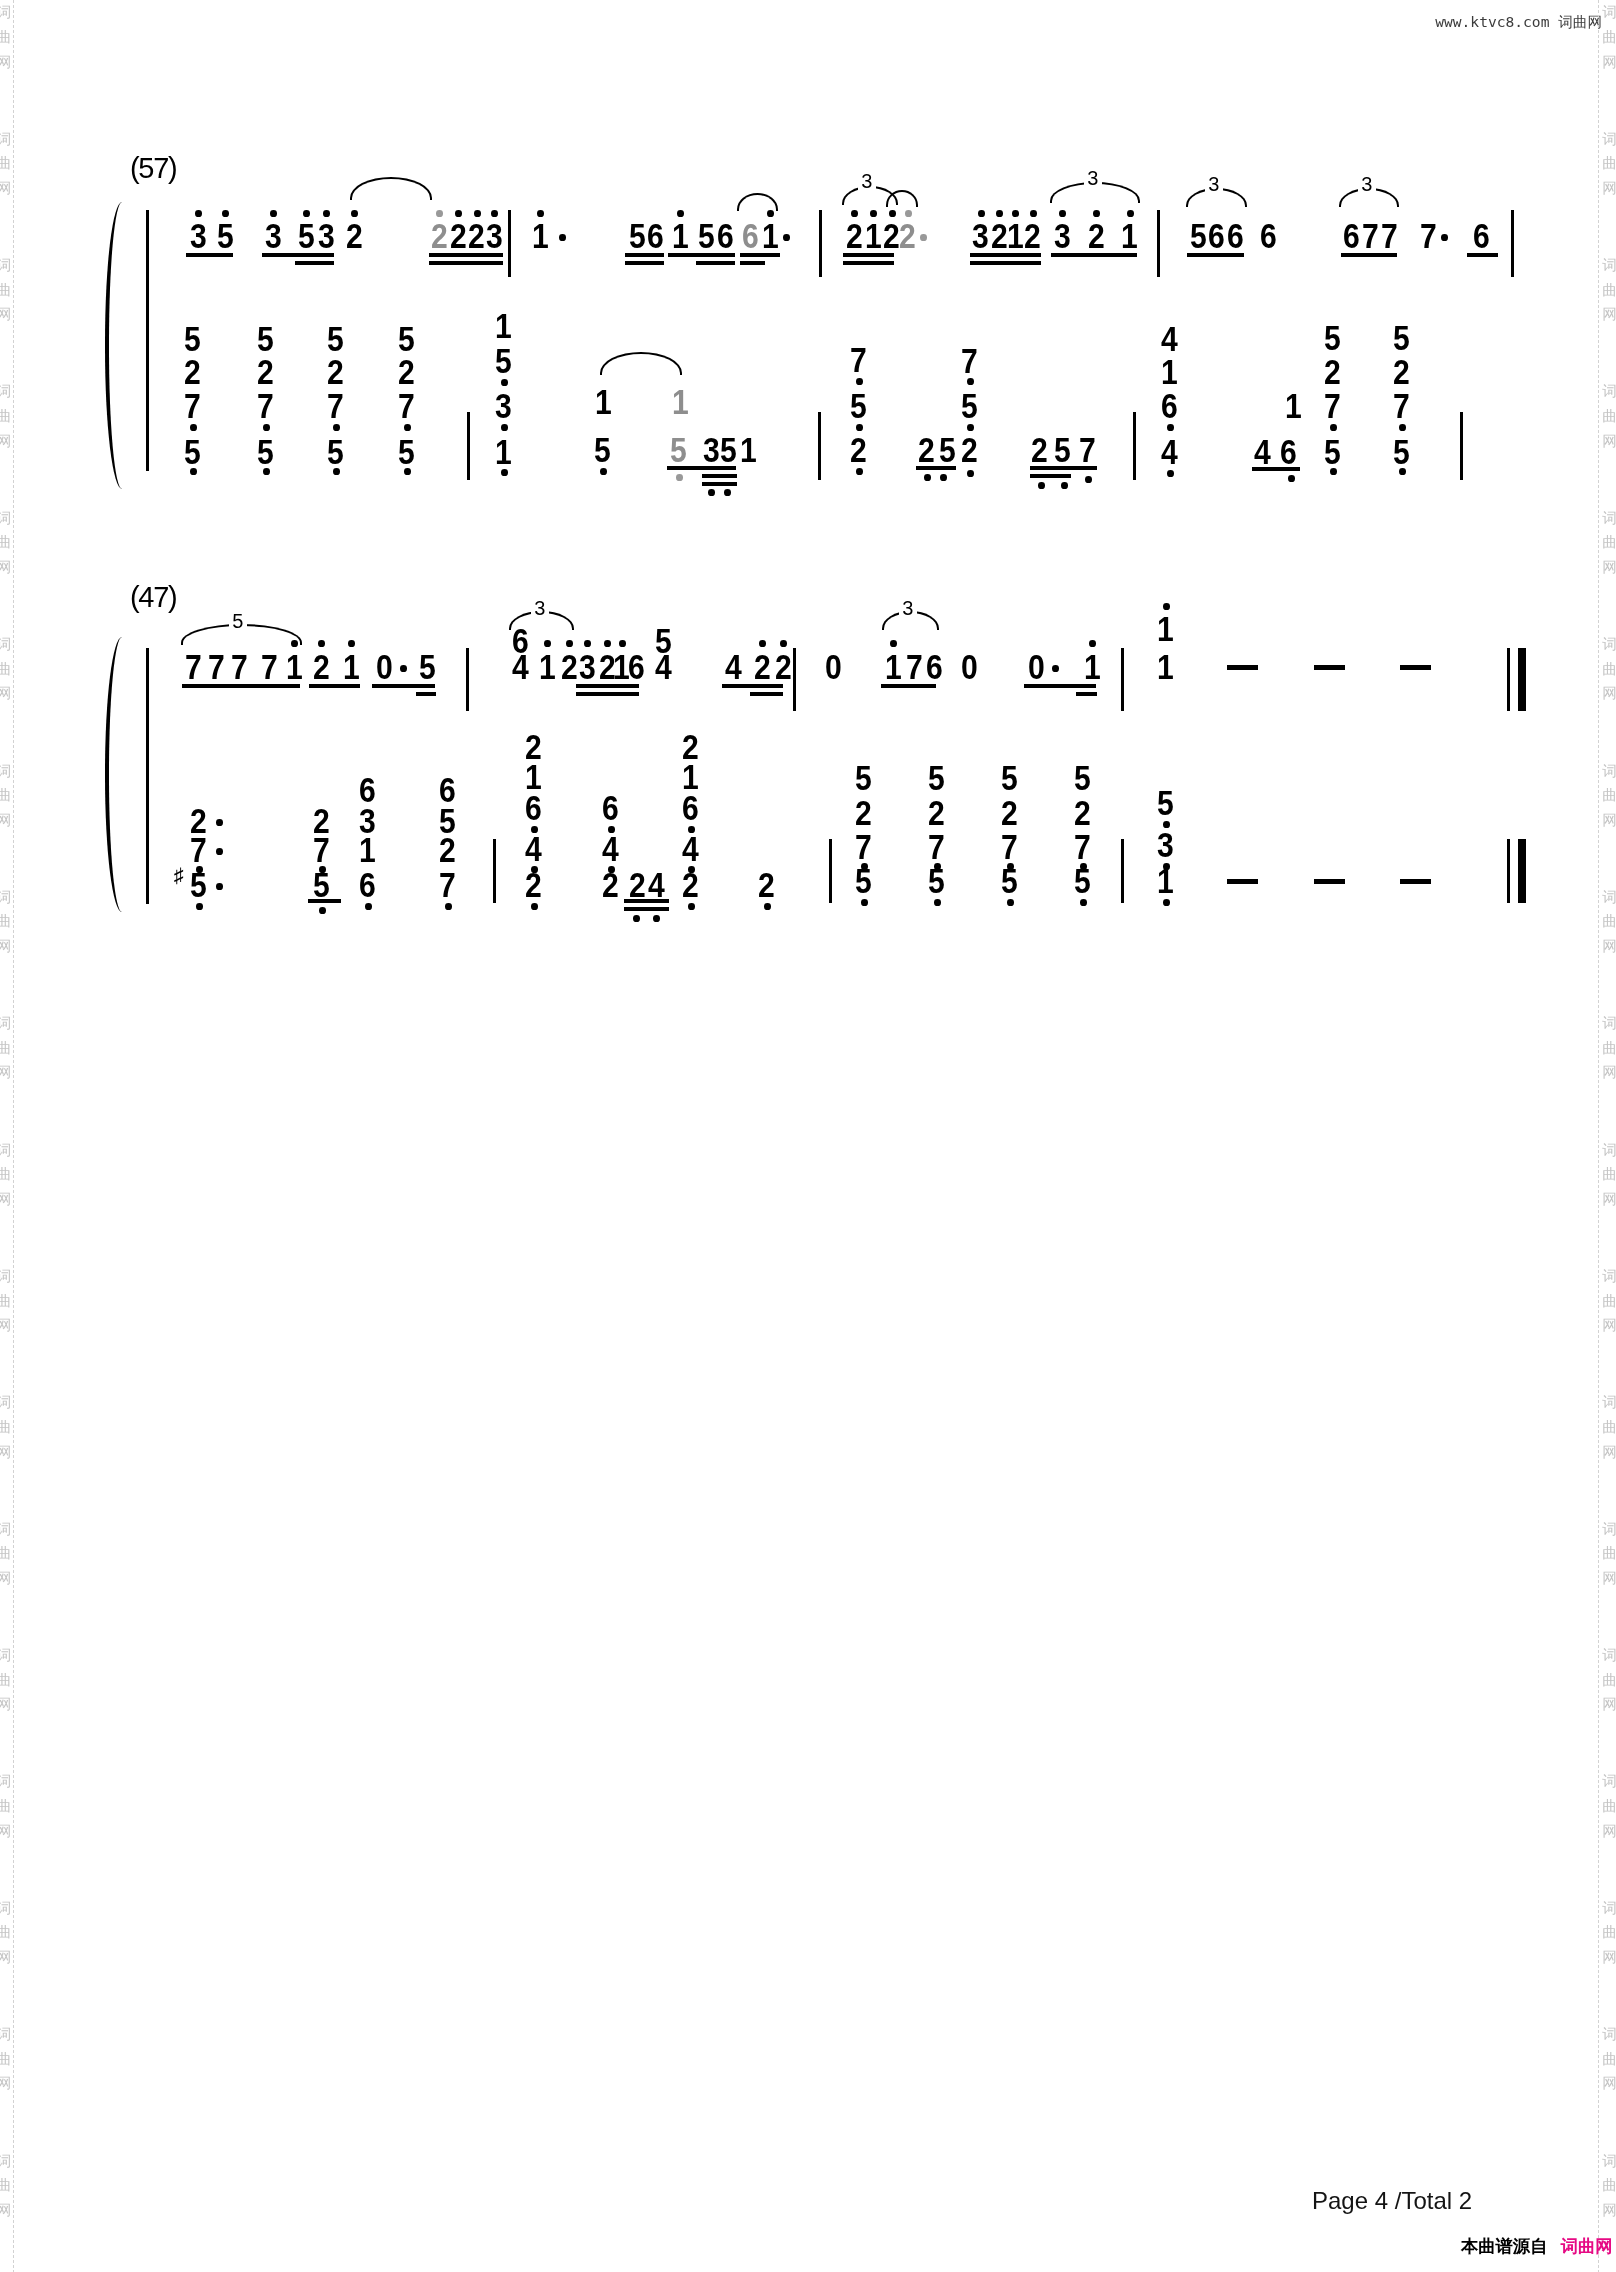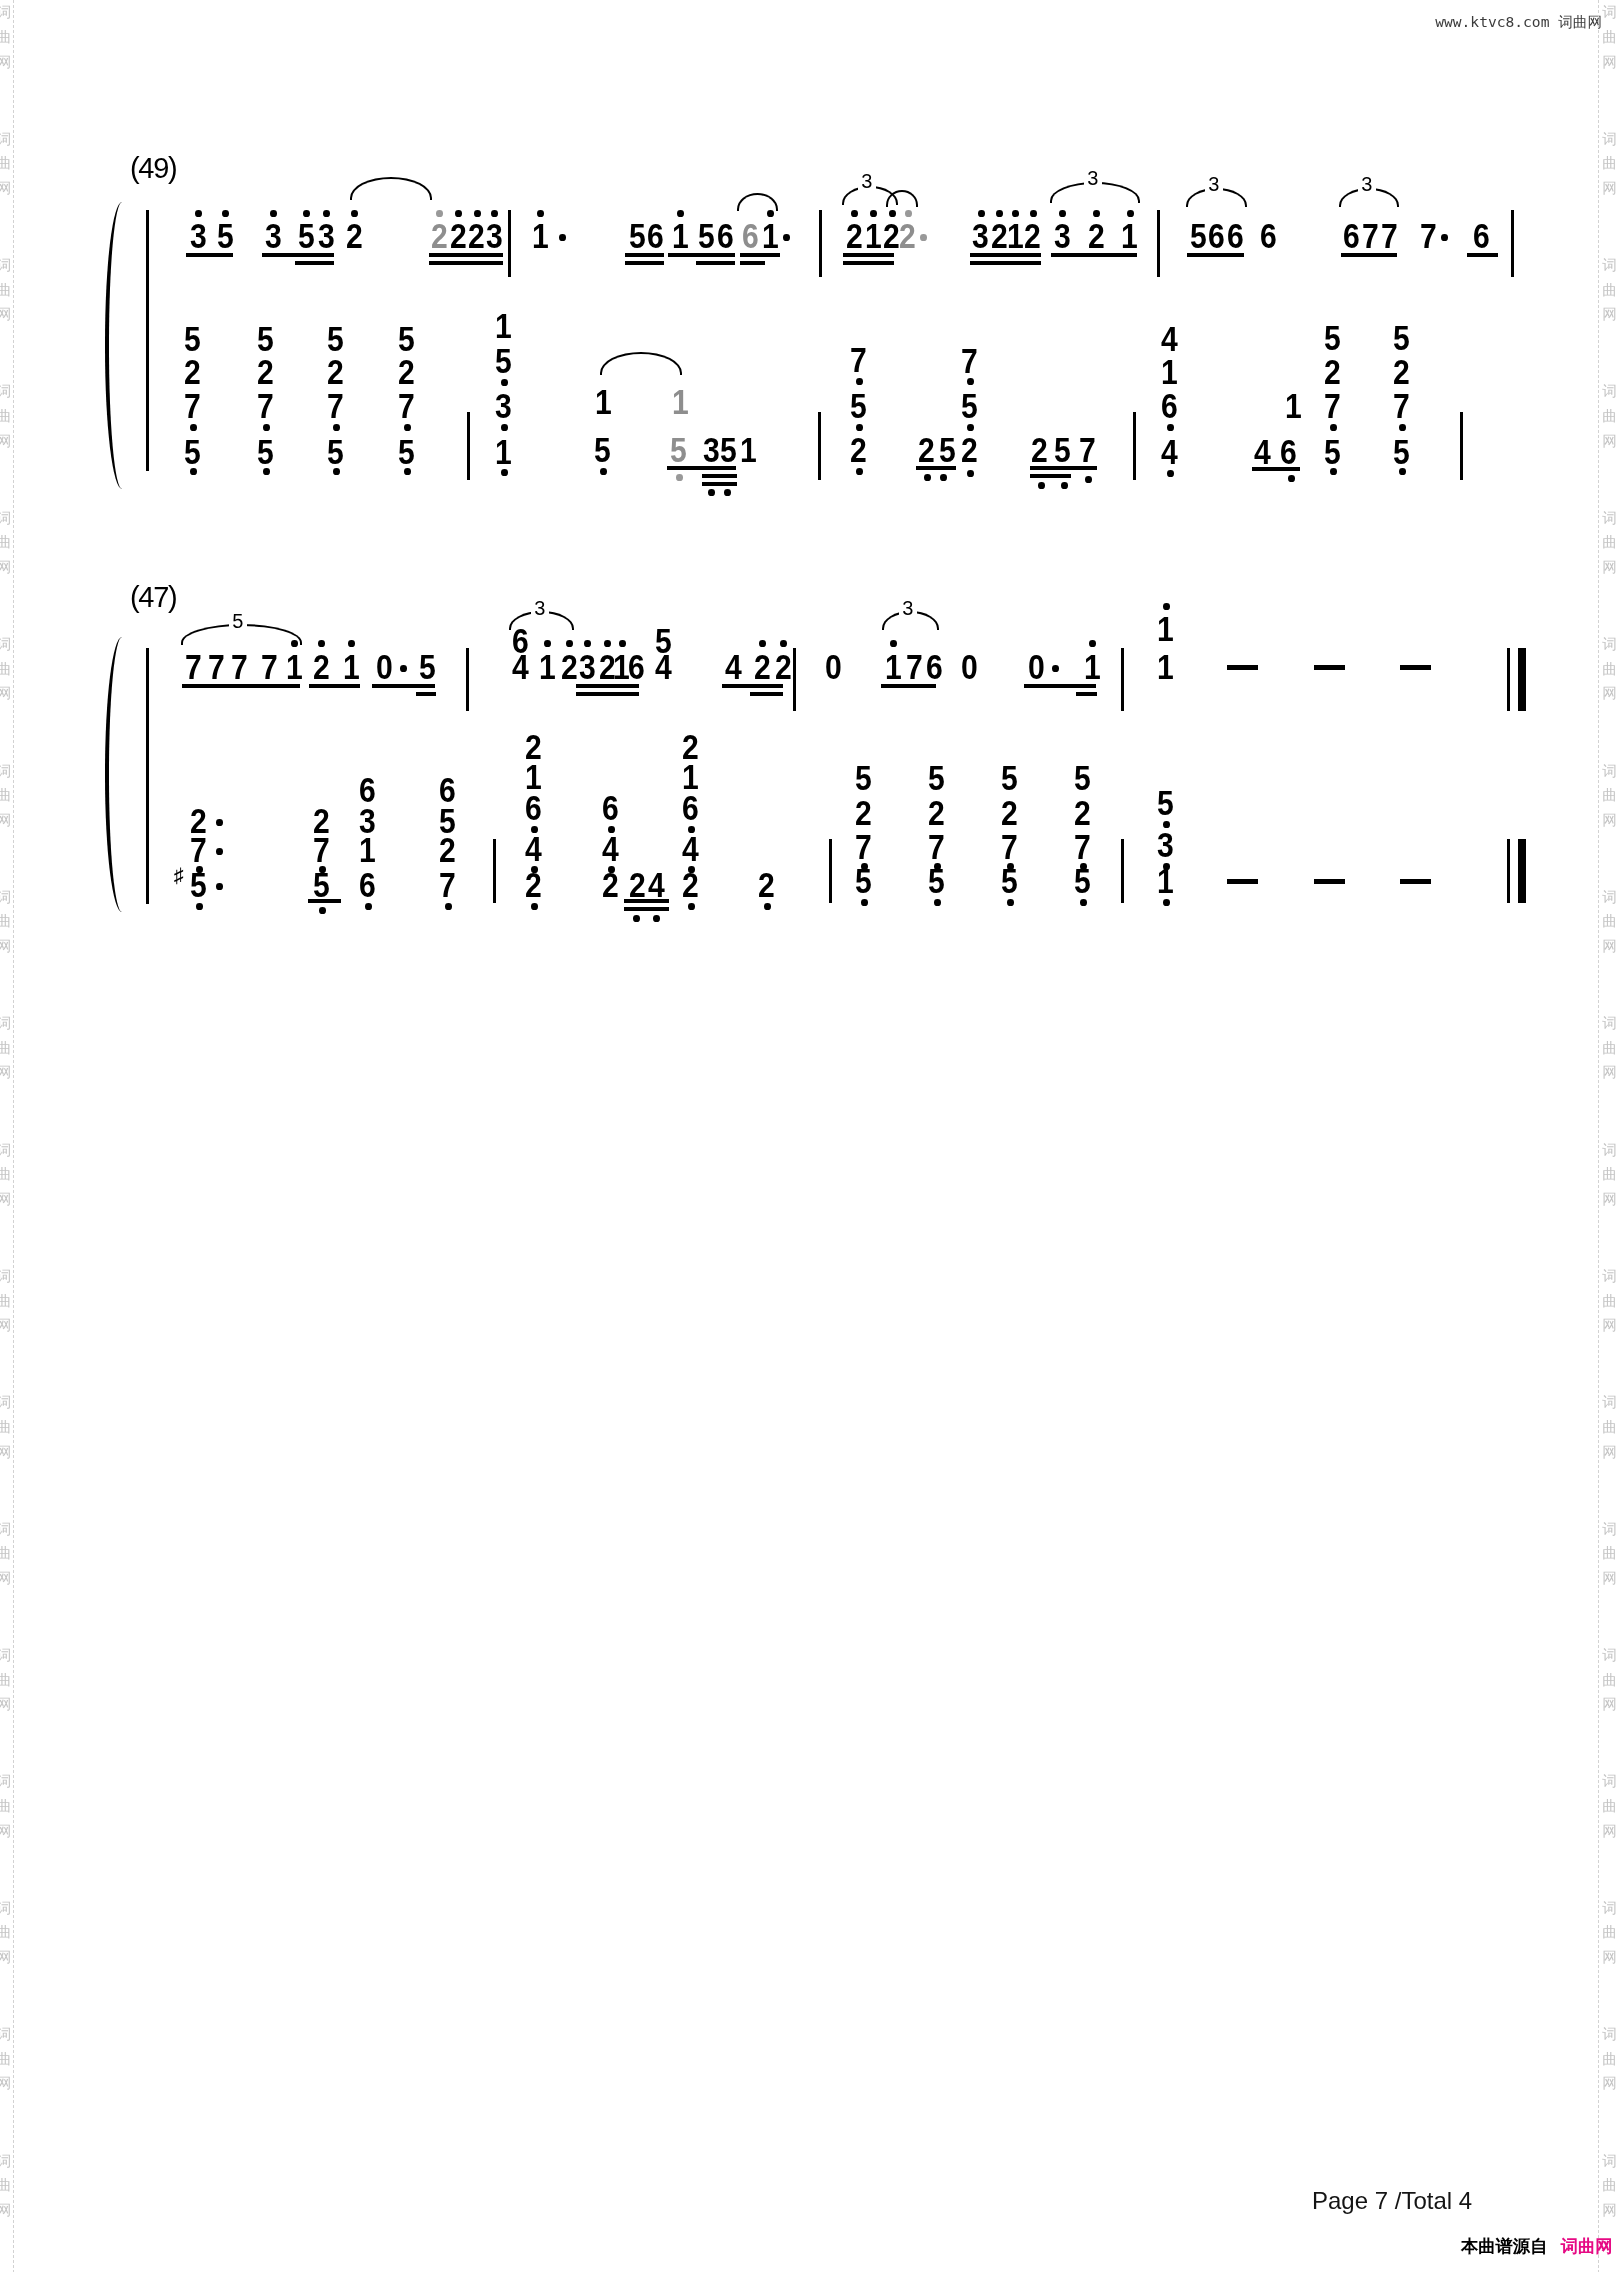--- a/index.html
+++ b/index.html
@@ -146,21 +146,21 @@
       <span style="top: 1925px;">曲</span>
       <span style="top: 1950px;">网</span>
       <span style="top: 2027px;">词</span>
       <span style="top: 2052px;">曲</span>
       <span style="top: 2076px;">网</span>
       <span style="top: 2154px;">词</span>
       <span style="top: 2178px;">曲</span>
       <span style="top: 2203px;">网</span>
     </div>
   <div id="notation">
-      <div class="el label" style="left: 130px; top: 154px;">(49)</div>
+      <div class="el label" style="left: 130px; top: 154px;">(57)</div>
       <div class="el brace" style="left: 105px; top: 202px; height: 287px;"></div>
       <div class="el bar" style="left: 146px; top: 210px; height: 261px;"></div>
       <div class="el bar" style="left: 508px; top: 210px; height: 67px;"></div>
       <div class="el bar" style="left: 819px; top: 210px; height: 67px;"></div>
       <div class="el bar" style="left: 1157px; top: 210px; height: 67px;"></div>
       <div class="el bar" style="left: 1511px; top: 210px; height: 67px;"></div>
       <div class="el bar" style="left: 467px; top: 412px; height: 68px;"></div>
       <div class="el bar" style="left: 818px; top: 412px; height: 68px;"></div>
       <div class="el bar" style="left: 1133px; top: 412px; height: 68px;"></div>
       <div class="el bar" style="left: 1460px; top: 412px; height: 68px;"></div>
@@ -514,18 +514,18 @@
       <div class="el note" style="left: 1157px; top: 785px;">5</div>
       <div class="el dot" style="left: 1163px; top: 821px;"></div>
       <div class="el note" style="left: 1157px; top: 827px;">3</div>
       <div class="el dot" style="left: 1163px; top: 863px;"></div>
       <div class="el note" style="left: 1157px; top: 863px;">1</div>
       <div class="el dot" style="left: 1163px; top: 899px;"></div>
       <div class="el dash" style="left: 1227px; top: 879px; width: 31px;"></div>
       <div class="el dash" style="left: 1314px; top: 879px; width: 31px;"></div>
       <div class="el dash" style="left: 1400px; top: 879px; width: 31px;"></div>
     </div>
-  <div class="page-indicator">Page 7 /Total 4</div>
+  <div class="page-indicator">Page 4 /Total 2</div>
   <div class="source">
     <span>本曲谱源自</span><span class="site" style="color: rgb(230, 10, 132);">词曲网</span>
   </div>
 </div>
 
 
 </body></html>

